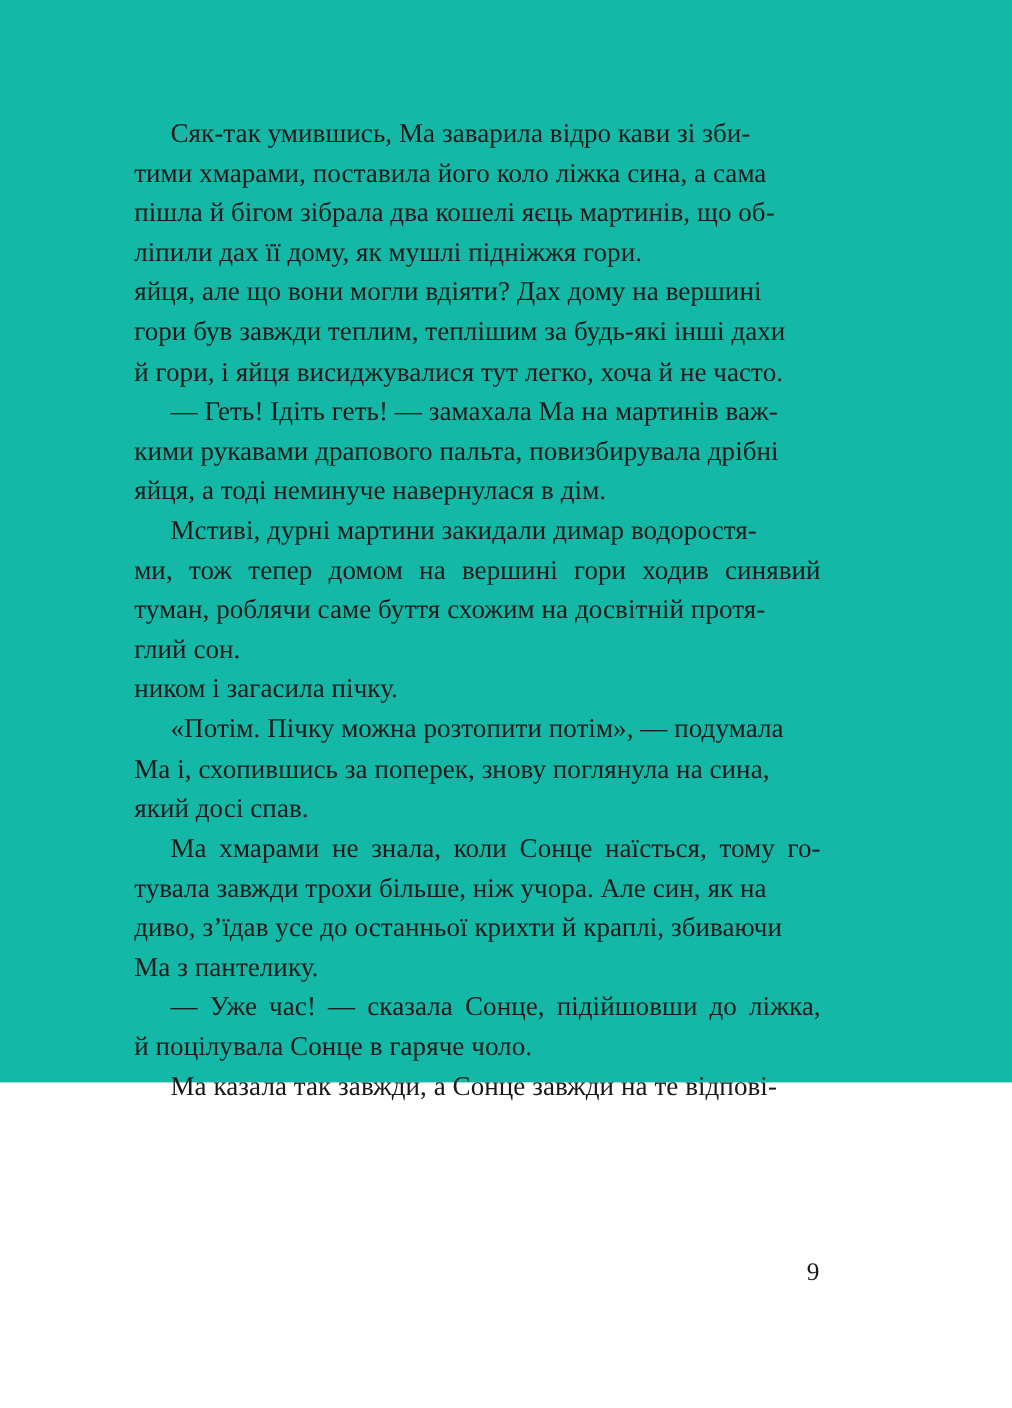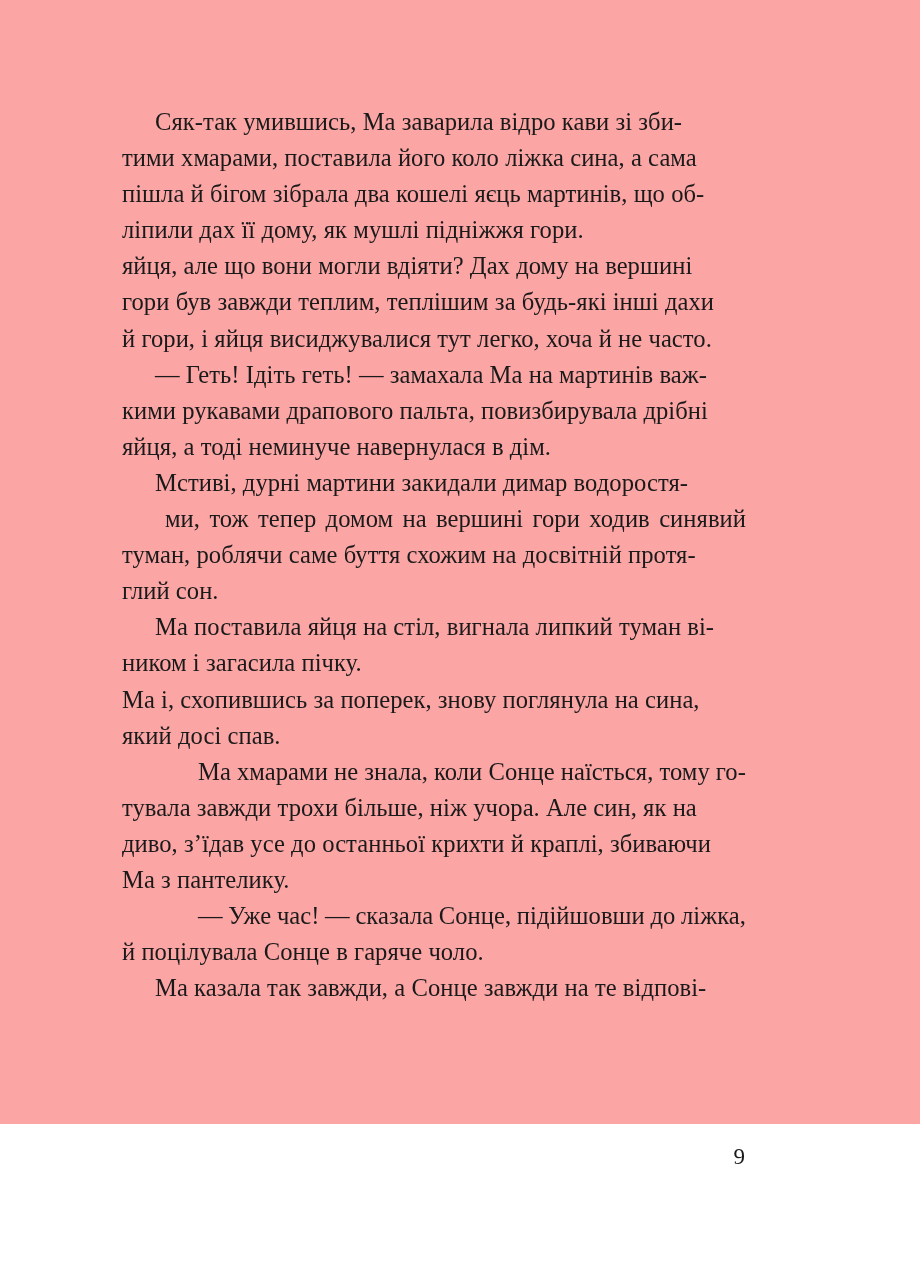--- a/index.html
+++ b/index.html
@@ -15,22 +15,22 @@
     color: #1a1a1a;
     overflow: hidden;
     position: relative;
   }
 
   .page {
     position: absolute;
     top: 0;
     left: 0;
     width: 920px;
-    height: 1124px;
-    background: #fca5a5;
+    height: 984px;
+    background: #14b8a6;
   }
 
   .text-block {
     position: absolute;
     left: 122px;
     top: 104px;
     width: 624px;
   }
 
   .para {
@@ -47,21 +47,20 @@
     display: block;
     white-space: pre;
   }
 
   
   .ln.just {
     display: flex;
     flex-direction: row;
     justify-content: space-between;
     white-space: normal;
-    margin-left: 43px;
   }
   .ln.just > span {
     white-space: pre;
   }
 
   
   .indent {
     padding-left: 33px;
   }
 
@@ -107,24 +106,24 @@
           <span>на</span>
           <span>вершині</span>
           <span>гори</span>
           <span>ходив</span>
           <span>синявий</span>
         </span>
         <span class="ln">туман, роблячи саме буття схожим на досвітній протя-</span>
         <span class="ln">глий сон.</span>
       </p>
       <p class="para">
-        <span class="ln indent">Ма поставила яйця на стіл, вигнала липкий туман ві-</span>
         <span class="ln">ником і загасила пічку.</span>
       </p>
       <p class="para">
+        <span class="ln indent">«Потім. Пічку можна розтопити потім», — подумала</span>
         <span class="ln">Ма і, схопившись за поперек, знову поглянула на сина,</span>
         <span class="ln">який досі спав.</span>
       </p>
       <p class="para">
         <span class="ln just indent">
           <span>Ма</span>
           <span>хмарами</span>
           <span>не</span>
           <span>знала,</span>
           <span>коли</span>

